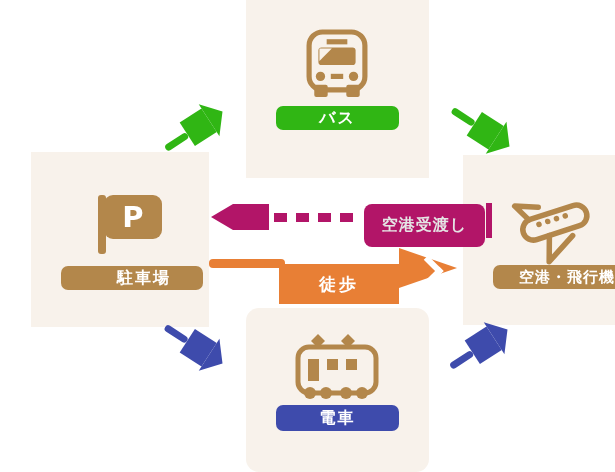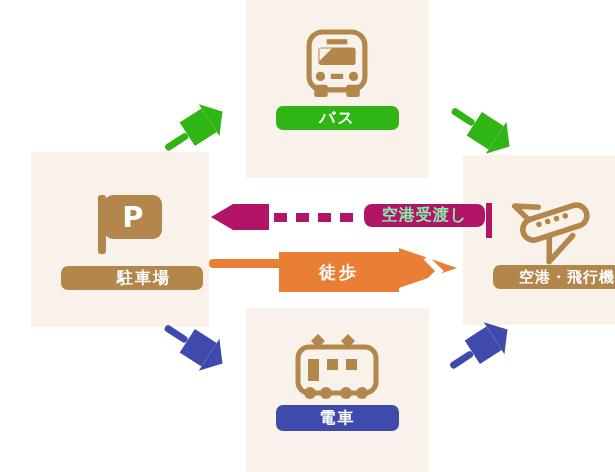--- a/index.html
+++ b/index.html
@@ -3,21 +3,21 @@
 <meta charset="utf-8">
 <style>
   html,body { margin:0; padding:0; background:#ffffff; }
   body { font-family:"DejaVu Sans","Liberation Sans",sans-serif; }
   #stage { position:relative; width:615px; height:472px; background:#ffffff; overflow:hidden;margin-left:31px; }
 
   .panel { position:absolute; background:var(--panel); }
   #bus-panel     { left:215px; top:0;     width:183px; height:178px; }
   #parking-panel { left:0;     top:152px; width:178px; height:175px; }
   #airport-panel { left:432px; top:155px; width:183px; height:170px; }
-  #train-panel   { left:215px; top:308px; width:183px; height:164px; }
+  #train-panel   { left:215px; top:308px; width:183px; height:164px;border-radius:13px; }
 
   .pill { position:absolute; display:flex; align-items:center; justify-content:center;
           color:#fff; font-weight:bold; border-radius:7px; letter-spacing:2px; font-size:16px; }
   #bus-pill     { left:30px; top:106px; width:123px; height:24px; background:var(--green); }
   #parking-pill { left:30px; top:114px; width:118px; height:24px; background:var(--gold);padding-left:24px; }
   #airport-pill { left:30px; top:110px; width:148px; height:24px; background:var(--gold); font-size:15px; letter-spacing:1px; }
   #train-pill   { left:30px; top:97px;  width:123px; height:26px; background:var(--blue); }
 
   .icon-wrap { position:absolute; }
   svg .g-stroke { stroke:var(--gold); fill:none; }
@@ -49,28 +49,28 @@
 
   
   #handover-arrow { position:absolute; left:180px; top:203px; width:282px; height:38px; }
   #handover-head  { position:absolute; left:0; top:1px; width:0; height:0;
                     border-top:13px solid transparent; border-bottom:13px solid transparent;
                     border-right:22px solid var(--magenta); }
   #handover-body  { position:absolute; left:22px; top:1px; width:36px; height:26px; background:var(--magenta); }
   #handover-dashes{ position:absolute; left:63px; top:10px; width:88px; height:9px;
                     background:repeating-linear-gradient(90deg, var(--magenta) 0 13px, transparent 13px 22px); }
   #handover-endbar{ position:absolute; left:275px; top:0; width:6px; height:35px; background:var(--magenta); }
-  #handover-label { position:absolute; left:153px; top:1px; width:121px; height:23px; z-index:2;
+  #handover-label { position:absolute; left:153px; top:1px; width:121px; height:43px; z-index:2;
                     background:var(--magenta); border-radius:8px; display:flex; align-items:center; justify-content:center;
-                    color:#86efac; font-weight:bold; font-size:16px; letter-spacing:1px; }
+                    color:#e5e5e5; font-weight:bold; font-size:16px; letter-spacing:1px; }
 
   
   #walk-arrow { position:absolute; left:178px; top:248px; width:250px; height:40px; }
   #walk-line  { position:absolute; left:0; top:11px; width:76px; height:9px; border-radius:4px; background:var(--orange); }
-  #walk-body  { position:absolute; left:70px; top:4px; width:120px; height:40px; background:var(--orange);
+  #walk-body  { position:absolute; left:70px; top:16px; width:120px; height:40px; background:var(--orange);
                 display:flex; align-items:center; justify-content:center;
                 color:#fff; font-weight:bold; font-size:17px; letter-spacing:3px; }
   #walk-head  { position:absolute; left:190px; top:0; width:0; height:0;
                 border-top:20px solid transparent; border-bottom:20px solid transparent;
                 border-left:58px solid var(--orange); }
   #walk-chevron { position:absolute; left:208px; top:12px; width:16px; height:16px;
                   border-top:6px solid #fff; border-right:6px solid #fff; transform:rotate(45deg); }
 </style>
 </head>
 <body>

